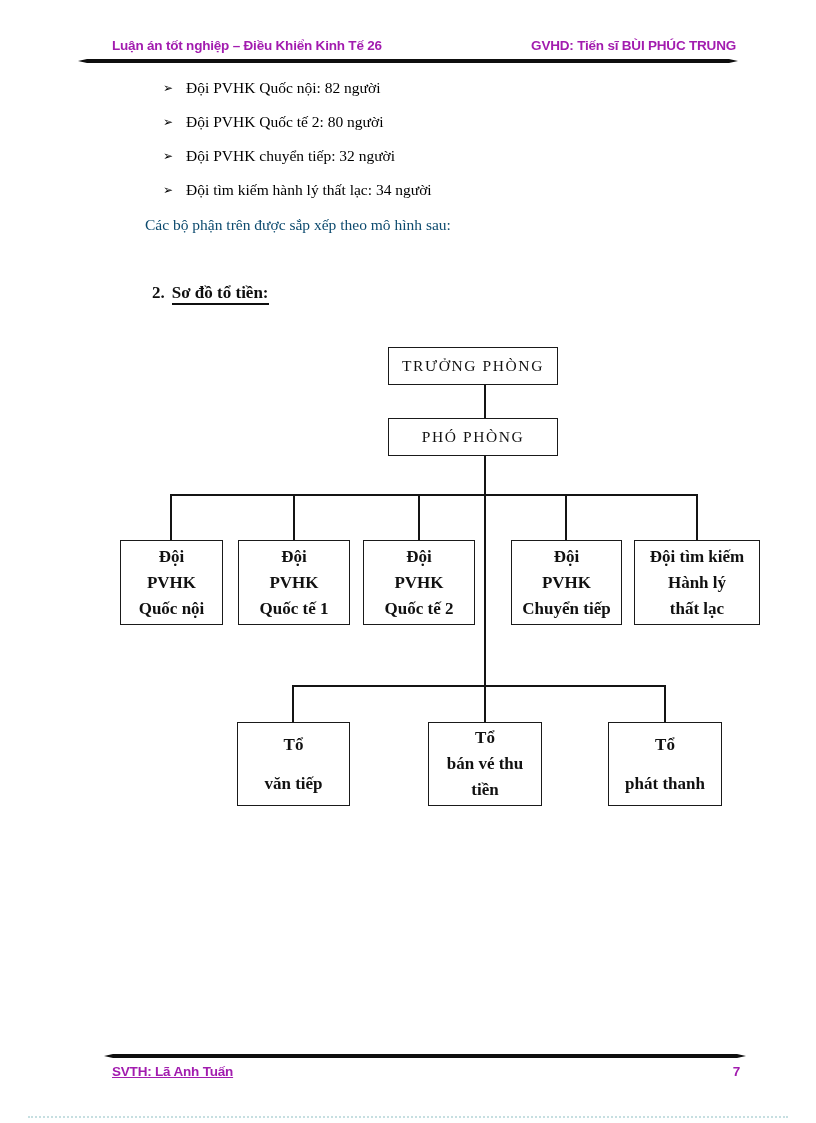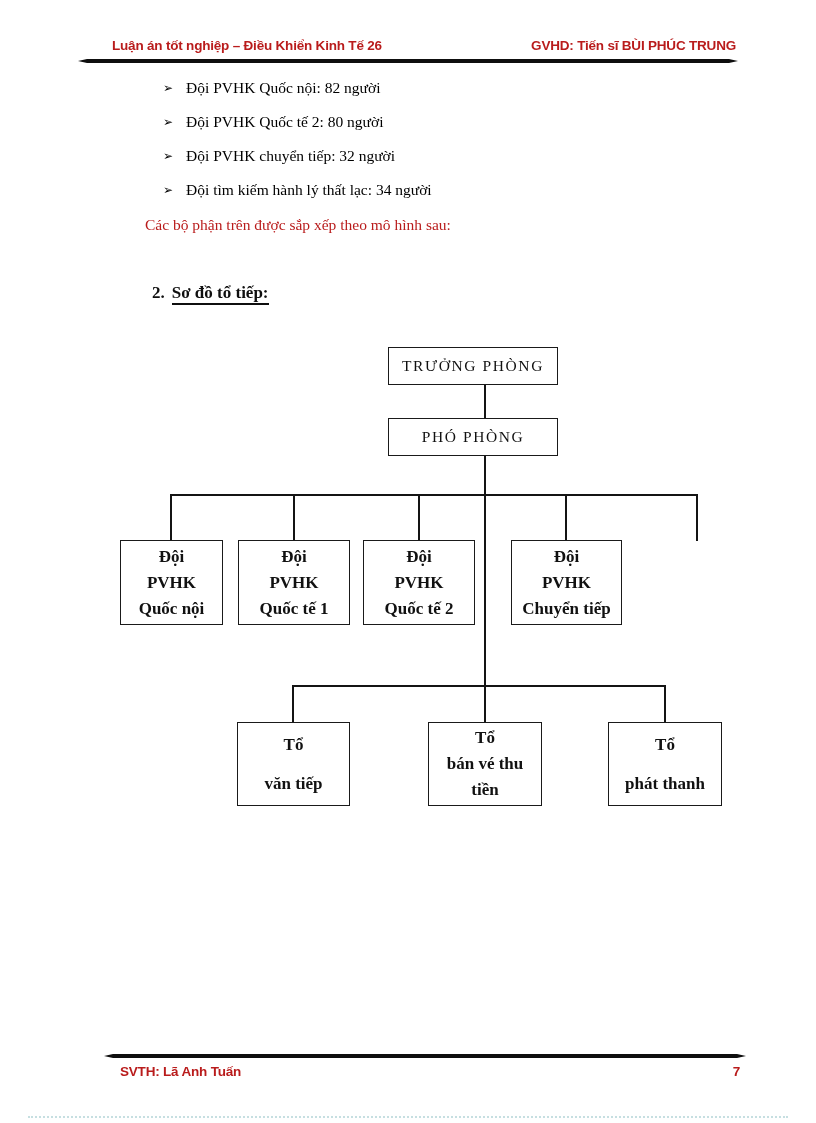--- a/index.html
+++ b/index.html
@@ -12,39 +12,39 @@
     font-family:"Liberation Serif", serif;
     color:#141414;
   }
   
   .hf-text{
     position:absolute;
     font-family:"Liberation Sans", sans-serif;
     font-weight:700;
     font-size:13.5px;
     letter-spacing:-0.2px;
-    color:#b91c1c;
+    color:#a21caf;
     white-space:nowrap;
   }
   .rule{
     position:absolute;
     height:4px;
     background:#0e0e0e;
     clip-path:polygon(0 50%, 9px 0, calc(100% - 9px) 0, 100% 50%, calc(100% - 9px) 100%, 9px 100%);
   }
   
   .bullet-row{position:absolute;left:163px;white-space:nowrap;font-size:15.5px;color:#000000;}
   .bullet-marker{
     font-family:"DejaVu Sans", sans-serif;
     font-size:12px;
     display:inline-block;
     margin-right:13px;
     transform:translateY(-1px);
   }
-  .para{position:absolute;font-size:15.5px;color:#b91c1c;white-space:nowrap;}
+  .para{position:absolute;font-size:15.5px;color:#0c4a6e;white-space:nowrap;}
   .heading{position:absolute;font-size:17px;font-weight:700;color:#0f0f0f;white-space:nowrap;}
   .heading .num{margin-right:7px;}
   .heading .title{border-bottom:2px solid #0f0f0f;padding-bottom:1px;}
   
   .org-svg{position:absolute;left:0;top:0;}
   .org-box{
     position:absolute;
     background:#ffffff;
     border:1.6px solid #1a1a1a;
     display:flex;
@@ -95,21 +95,21 @@
   <div class="bullet-row" style="top:147px;">
     <span class="bullet-marker">➢</span><span>Đội PVHK chuyển tiếp: 32 người</span>
   </div>
   <div class="bullet-row" style="top:181px;">
     <span class="bullet-marker">➢</span><span>Đội tìm kiếm hành lý thất lạc: 34 người</span>
   </div>
 
   <div class="para" style="left:145px;top:216px;">Các bộ phận trên được sắp xếp theo mô hình sau:</div>
 
   <div class="heading" style="left:152px;top:283px;">
-    <span class="num">2.</span><span class="title">Sơ đồ tổ tiếp:</span>
+    <span class="num">2.</span><span class="title">Sơ đồ tổ tiền:</span>
   </div>
 
   <svg class="org-svg" width="816" height="1123" viewBox="0 0 816 1123">
     <g stroke="#141414" stroke-width="2.4" stroke-linecap="square" shape-rendering="crispEdges">
       <line x1="485" y1="385" x2="485" y2="418"></line>
       <line x1="485" y1="456" x2="485" y2="495"></line>
       <line x1="171" y1="495" x2="697" y2="495"></line>
       <line x1="171" y1="495" x2="171" y2="540"></line>
       <line x1="294" y1="495" x2="294" y2="540"></line>
       <line x1="419" y1="495" x2="419" y2="540"></line>
@@ -142,34 +142,39 @@
   <div class="org-box" style="left:363px;top:540px;width:112px;height:85px;">
     <div class="ln">Đội</div>
     <div class="ln">PVHK</div>
     <div class="ln">Quốc tế 2</div>
   </div>
   <div class="org-box" style="left:511px;top:540px;width:111px;height:85px;">
     <div class="ln">Đội</div>
     <div class="ln">PVHK</div>
     <div class="ln">Chuyển tiếp</div>
   </div>
+  <div class="org-box" style="left:634px;top:540px;width:126px;height:85px;">
+    <div class="ln">Đội tìm kiếm</div>
+    <div class="ln">Hành lý</div>
+    <div class="ln">thất lạc</div>
+  </div>
 
   <div class="org-box gap" style="left:237px;top:722px;width:113px;height:84px;">
     <div class="ln">Tổ</div>
     <div class="ln">văn tiếp</div>
   </div>
   <div class="org-box" style="left:428px;top:722px;width:114px;height:84px;">
     <div class="ln">Tổ</div>
     <div class="ln">bán vé thu</div>
     <div class="ln">tiền</div>
   </div>
   <div class="org-box gap" style="left:608px;top:722px;width:114px;height:84px;">
     <div class="ln">Tổ</div>
     <div class="ln">phát thanh</div>
   </div>
 
   <div class="rule" style="left:104px;top:1054px;width:642px;"></div>
-  <div class="hf-text" style="left:120px;top:1064px;">SVTH: Lã Anh Tuấn</div>
+  <div class="hf-text" style="left:112px;top:1064px;text-decoration:underline;">SVTH: Lã Anh Tuấn</div>
   <div class="hf-text pagenum" style="right:76px;top:1064px;">7</div>
 
   <div class="dotted-line"></div>
 
 </div>
 
 </body></html>

